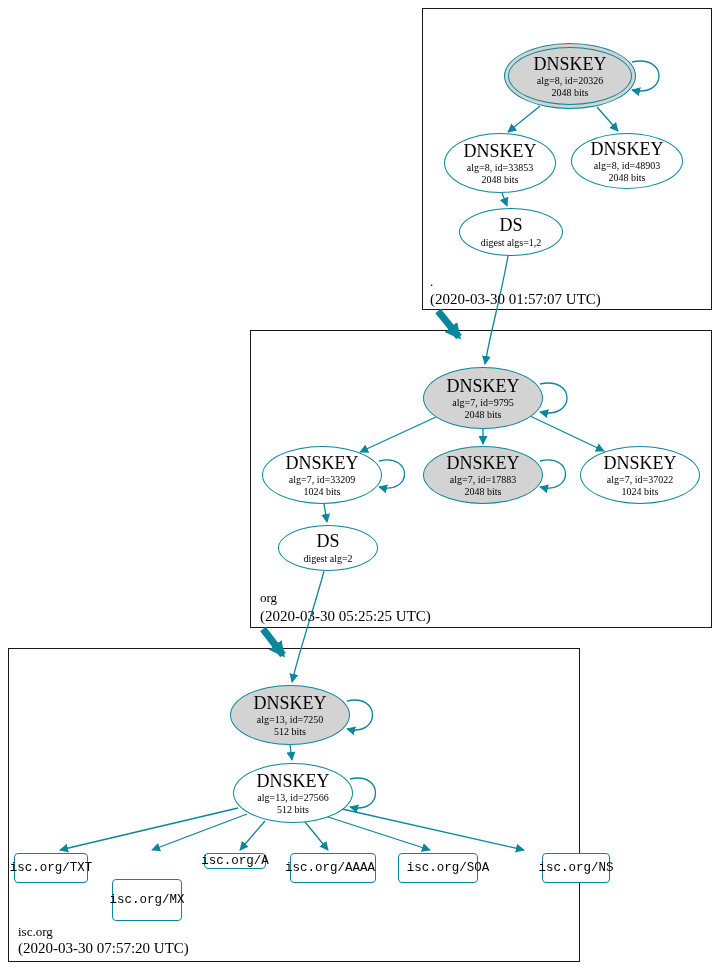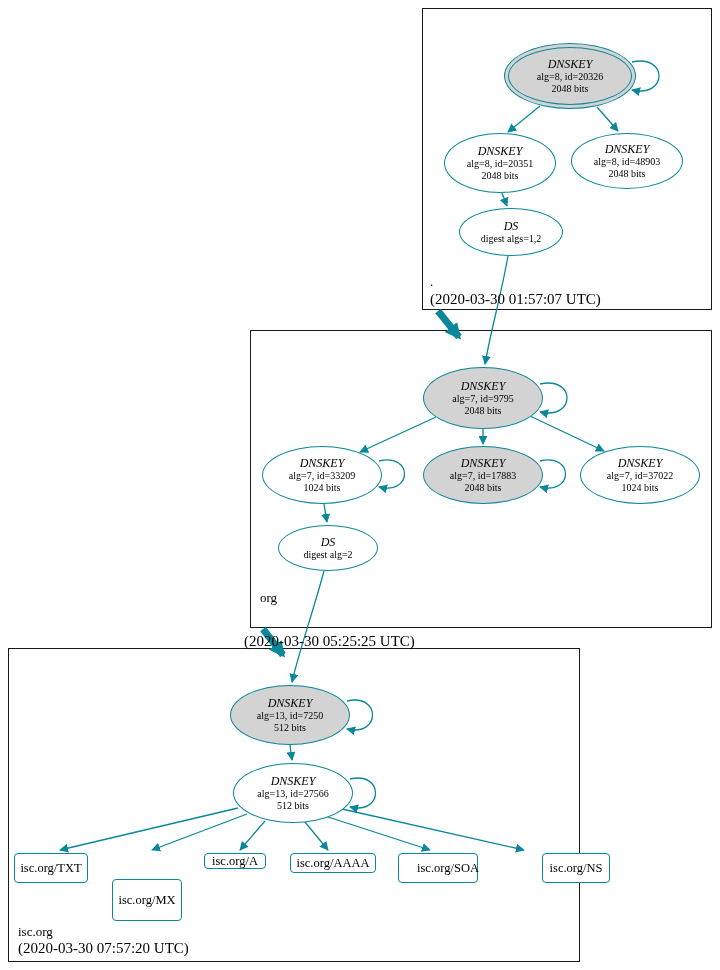--- a/index.html
+++ b/index.html
@@ -56,26 +56,27 @@
   .gray { background: #d3d3d3; }
 
   .ring {
     position: absolute;
     left: 3px; right: 3px; top: 3px; bottom: 3px;
     border: 1.3px solid #0a879a;
     border-radius: 50%;
     pointer-events: none;
   }
 
-  .ntitle { font-size: 12px; font-style: italic; }
+  .ntitle { font-size: 18px; }
   .nmeta  { font-size: 10px; }
 
   .rrset {
     border-radius: 4px;
     font-size: 12.5px;
+    font-family: Liberation Mono, monospace;
   }
 </style>
 </head>
 <body>
 
 <div class="canvas">
 
   <div class="zone-box" style="left:422px; top:8px; width:290px; height:302px;"></div>
   <div class="zone-box" style="left:250px; top:330px; width:462px; height:298px;"></div>
   <div class="zone-box" style="left:8px; top:648px; width:572px; height:314px;"></div>
@@ -120,21 +121,21 @@
 
   <div class="node ellipse gray" style="left:504px; top:43px; width:132px; height:66px;">
     <div class="ring"></div>
     <div class="ntitle">DNSKEY</div>
     <div class="nmeta">alg=8, id=20326</div>
     <div class="nmeta">2048 bits</div>
   </div>
 
   <div class="node ellipse" style="left:444px; top:133px; width:112px; height:60px;">
     <div class="ntitle">DNSKEY</div>
-    <div class="nmeta">alg=8, id=20351</div>
+    <div class="nmeta">alg=8, id=33853</div>
     <div class="nmeta">2048 bits</div>
   </div>
 
   <div class="node ellipse" style="left:571px; top:133px; width:112px; height:56px;">
     <div class="ntitle">DNSKEY</div>
     <div class="nmeta">alg=8, id=48903</div>
     <div class="nmeta">2048 bits</div>
   </div>
 
   <div class="node ellipse" style="left:459px; top:208px; width:104px; height:48px;">
@@ -168,21 +169,21 @@
     <div class="nmeta">alg=7, id=37022</div>
     <div class="nmeta">1024 bits</div>
   </div>
 
   <div class="node ellipse" style="left:278px; top:525px; width:100px; height:46px;">
     <div class="ntitle">DS</div>
     <div class="nmeta">digest alg=2</div>
   </div>
 
   <div class="zone-label" style="left:260px; top:590px;">org</div>
-  <div class="zone-ts" style="left:244px; top:608px;margin-top:25px;">(2020-03-30 05:25:25 UTC)</div>
+  <div class="zone-ts" style="left:260px; top:608px;">(2020-03-30 05:25:25 UTC)</div>
 
   <div class="node ellipse gray" style="left:230px; top:685px; width:120px; height:60px;">
     <div class="ntitle">DNSKEY</div>
     <div class="nmeta">alg=13, id=7250</div>
     <div class="nmeta">512 bits</div>
   </div>
 
   <div class="node ellipse" style="left:233px; top:763px; width:120px; height:60px;">
     <div class="ntitle">DNSKEY</div>
     <div class="nmeta">alg=13, id=27566</div>
@@ -191,21 +192,21 @@
 
   <div class="node rrset" style="left:14px; top:853px; width:74px; height:30px;">
     <div>isc.org/TXT</div>
   </div>
   <div class="node rrset" style="left:112px; top:879px; width:70px; height:42px;">
     <div>isc.org/MX</div>
   </div>
   <div class="node rrset" style="left:204px; top:853px; width:62px; height:16px;">
     <div>isc.org/A</div>
   </div>
-  <div class="node rrset" style="left:290px; top:853px; width:86px; height:20px;">
+  <div class="node rrset" style="left:290px; top:853px; width:86px; height:30px;align-items:flex-end;">
     <div>isc.org/AAAA</div>
   </div>
   <div class="node rrset" style="left:398px; top:853px; width:80px; height:30px;padding-left:20px;">
     <div>isc.org/SOA</div>
   </div>
   <div class="node rrset" style="left:500px; top:853px; width:68px; height:30px;margin-left:42px;">
     <div>isc.org/NS</div>
   </div>
 
   <div class="zone-label" style="left:18px; top:924px;">isc.org</div>

